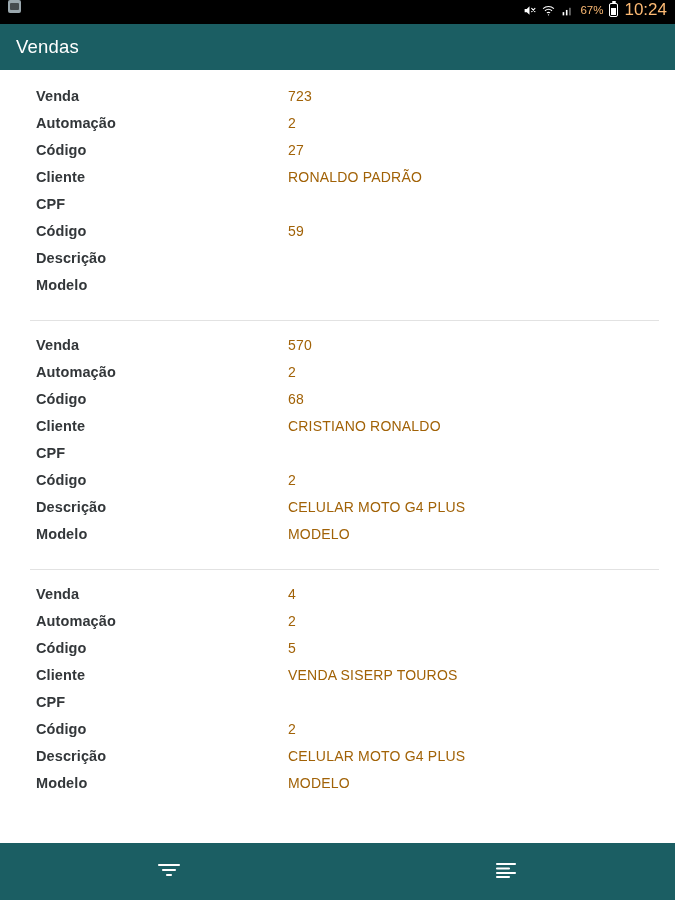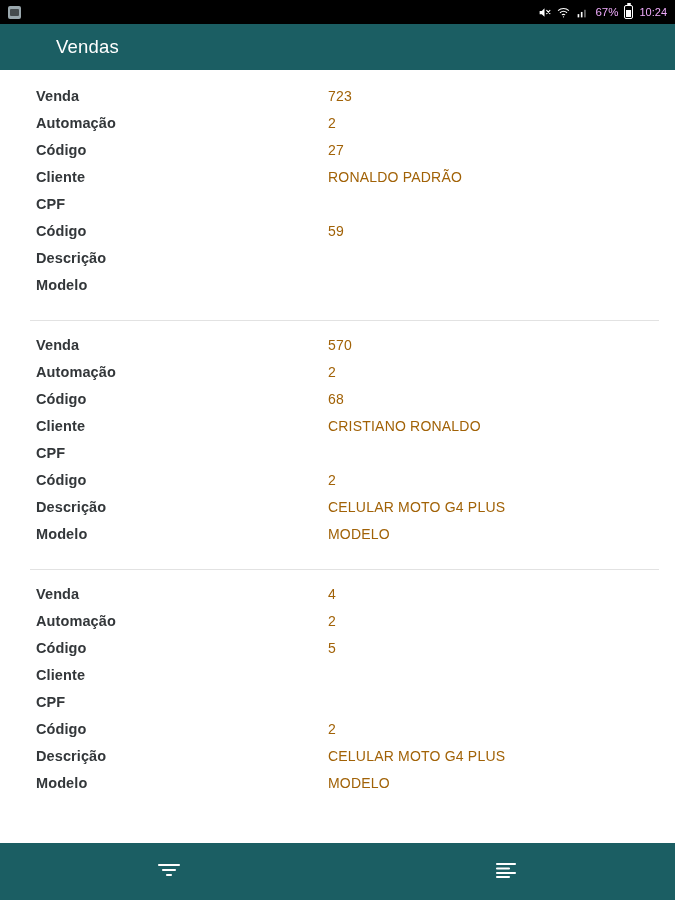--- a/index.html
+++ b/index.html
@@ -15,23 +15,23 @@
     height: 900px;
     display: flex;
     flex-direction: column;
     background: #ffffff;
   }
 
   
   .statusbar {
     height: 24px;
     background: #000000;
-    color: #f0abfc;
-    display: flex;
-    align-items: center;
+    color: #fdba74;
+    display: flex;
+    align-items: flex-start;
     padding: 0 8px;
     font-size: 12px;
     flex: 0 0 24px;
   }
   .statusbar .left {
     display: flex;
     align-items: center;
     gap: 6px;
     flex: 1 1 auto;
   }
@@ -82,36 +82,35 @@
     background: #fff;
     border-radius: 1px;
   }
   .sb-battery::after {
     content: "";
     position: absolute;
     left: 1px; right: 1px; bottom: 1px;
     height: 7px;
     background: #fff;
   }
-  .sb-clock { font-size: 11px; }
+  .sb-clock { font-size: 17px; }
 
   
   .appbar {
     flex: 0 0 46px;
     background: #1b5e63;
     display: flex;
     align-items: center;
     padding: 0 16px;
   }
   .appbar .title {
     color: #ffffff;
     font-size: 18.5px;
     font-weight: 400;
     letter-spacing: .2px;
-    margin-left: 40px;
   }
 
   
   .content {
     flex: 1 1 auto;
     background: #ffffff;
     overflow: hidden;
     padding-top: 18px;
   }
   .card {
@@ -120,21 +119,20 @@
   .divider {
     height: 1px;
     background: #e2e2e2;
     margin: 16px 16px 16px 30px;
   }
   .row {
     display: flex;
     align-items: baseline;
     height: 27px;
     padding: 0 16px 0 36px;
-    gap: 40px;
   }
   .row .label {
     width: 252px;
     flex: 0 0 252px;
     color: #33373a;
     font-size: 14.5px;
     font-weight: 700;
     letter-spacing: .1px;
   }
   .row .value {
@@ -289,20 +287,21 @@
       <div class="row">
         <span class="label">Automação</span>
         <span class="value">2</span>
       </div>
       <div class="row">
         <span class="label">Código</span>
         <span class="value">5</span>
       </div>
       <div class="row">
         <span class="label">Cliente</span>
+        <span class="value">VENDA SISERP TOUROS</span>
       </div>
       <div class="row">
         <span class="label">CPF</span>
         <span class="value"></span>
       </div>
       <div class="row">
         <span class="label">Código</span>
         <span class="value">2</span>
       </div>
       <div class="row">

